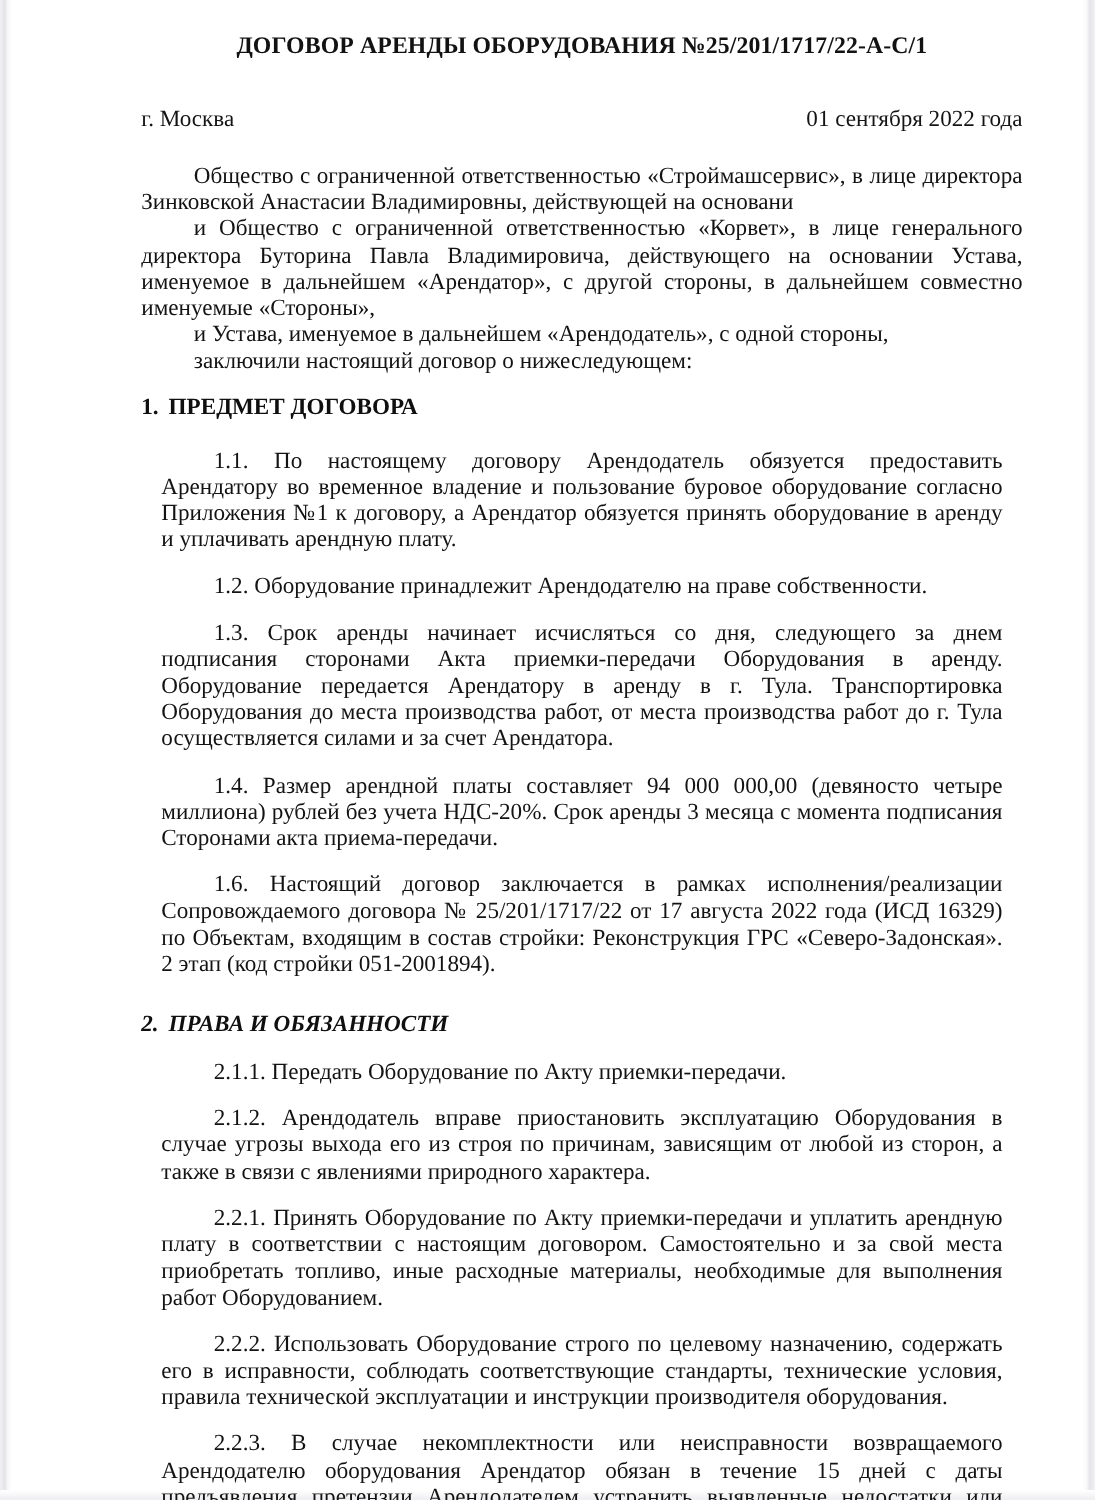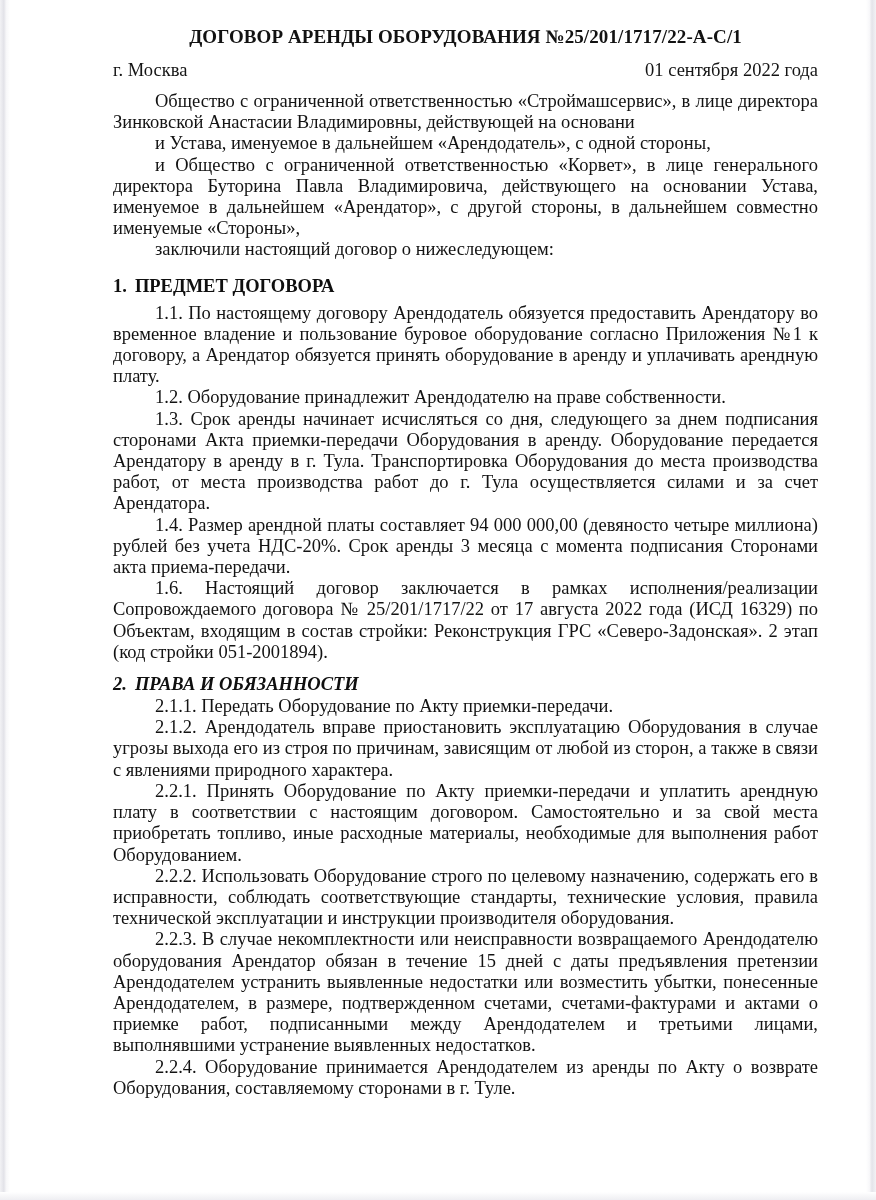--- a/index.html
+++ b/index.html
@@ -56,31 +56,31 @@
     font-weight: bold;
     letter-spacing: 0.1px;
     color: #121212;
     white-space: nowrap;
   }
 
   .datebar {
     display: flex;
     justify-content: space-between;
     align-items: baseline;
-    margin-top: 12px;
+    margin-top: 38px;
     font-size: 18.5px;
     color: #141414;
   }
 
   .block {
-    margin-top: 10px;
+    margin-top: 24px;
   }
 
   p.para {
-    margin: 0;
+    margin: 16px;
     font-size: 18.5px;
     line-height: 21.2px;
     color: #131313;
     text-align: justify;
     text-indent: 42px;
     hyphens: none;
   }
   p.para.last-left {
     text-align-last: left;
   }
@@ -129,22 +129,22 @@
 
     <h1 class="doc-title">ДОГОВОР АРЕНДЫ ОБОРУДОВАНИЯ №25/201/1717/22-А-С/1</h1>
 
     <div class="datebar">
       <span>г. Москва</span>
       <span>01 сентября 2022 года</span>
     </div>
 
     <div class="block preamble">
       <p class="para last-left">Общество с ограниченной ответственностью «Строймашсервис», в лице директора Зинковской Анастасии Владимировны, действующей на основани</p>
+      <p class="para">и Общество с ограниченной ответственностью «Корвет», в лице генерального директора Буторина Павла Владимировича, действующего на основании Устава, именуемое в дальнейшем «Арендатор», с другой стороны, в дальнейшем совместно именуемые «Стороны»,</p>
       <p class="para last-left">и Устава, именуемое в дальнейшем «Арендодатель», с одной стороны,</p>
-      <p class="para">и Общество с ограниченной ответственностью «Корвет», в лице генерального директора Буторина Павла Владимировича, действующего на основании Устава, именуемое в дальнейшем «Арендатор», с другой стороны, в дальнейшем совместно именуемые «Стороны»,</p>
       <p class="para last-left">заключили настоящий договор о нижеследующем:</p>
     </div>
 
     <h2 class="section-heading">
       <span class="num">1.</span><span>ПРЕДМЕТ ДОГОВОРА</span>
     </h2>
 
     <div>
       <p class="para">1.1. По настоящему договору Арендодатель обязуется предоставить Арендатору во временное владение и пользование буровое оборудование согласно Приложения №1 к договору, а Арендатор обязуется принять оборудование в аренду и уплачивать арендную плату.</p>
       <p class="para last-left">1.2. Оборудование принадлежит Арендодателю на праве собственности.</p>

